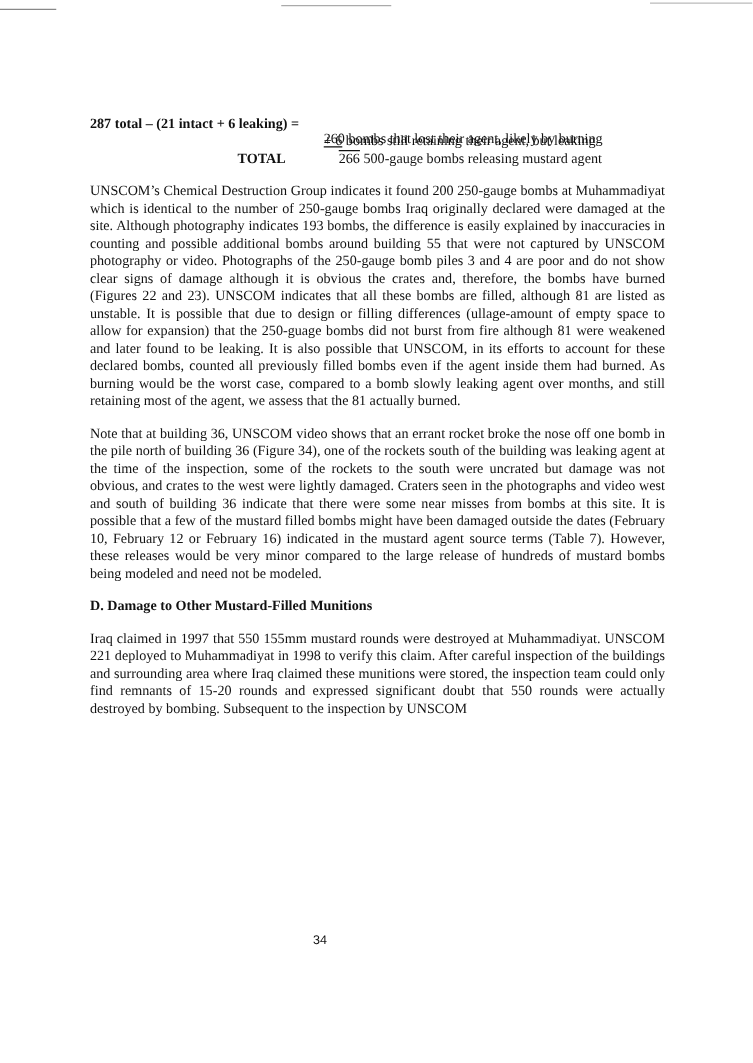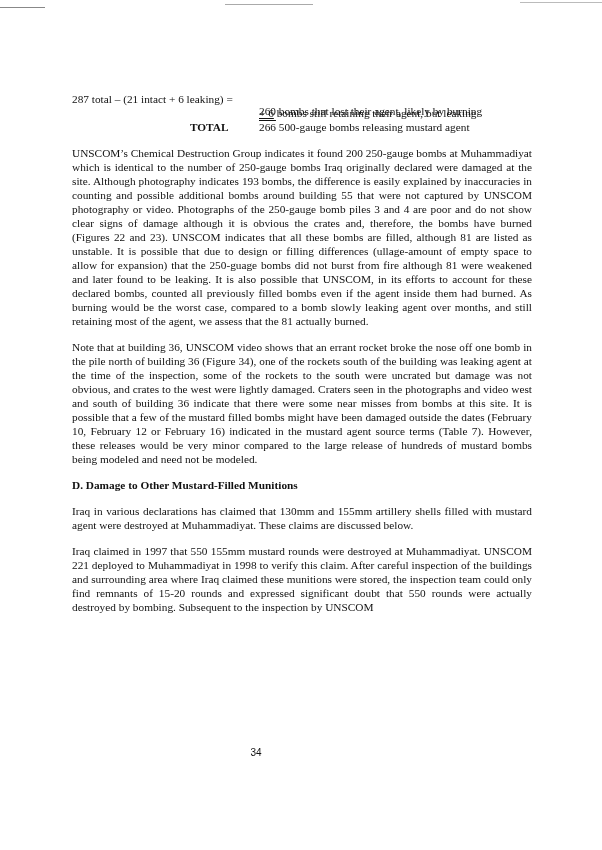--- a/index.html
+++ b/index.html
@@ -2,24 +2,24 @@
 <html><head>
 <meta charset="utf-8">
 <style>
   html, body { margin: 0; padding: 0; background: #ffffff; }
   body { width: 602px; height: 850px; position: relative; overflow: hidden; font-family: "Liberation Serif", serif; color: #111; }
   .rule { position: absolute; height: 1px; background: #888; }
   .page { position: absolute; left: 72px; top: 92px; width: 460px; font-size: 11.3px; line-height: 14px; }
   .para { text-align: justify; margin: 0 0 12px 0; }
   .eq { position: relative; height: 42px; margin-bottom: 12px; }
   .eq .row { position: absolute; white-space: nowrap; }
-  .eq .lhs { left: 0; top: 0; }
+  .eq .lhs { left: 0; top: 0; font-weight: bold; }
   .eq .r1 { left: 187px; top: 12px; text-align: center; }
   .eq .r2 { left: 187px; top: 14px; }
-  .eq .r3 { left: 187px; top: 28px; }
+  .eq .r3 { left: 199px; top: 28px; }
   .eq .tot { left: 118px; top: 28px; font-weight: bold; }
   .u { text-decoration: underline; }
   .over { text-decoration: overline; }
   .heading { font-weight: bold; margin: 0 0 12px 0; }
   .pagenum { position: absolute; top: 747px; left: 0; width: 512px; text-align: center; font-family: "Liberation Sans", sans-serif; font-size: 10px; }
 </style>
 </head>
 <body>
 
 <div class="rule" style="left:0;top:7px;width:45px;"></div>
@@ -32,17 +32,16 @@
     <span class="row lhs">287 total – (21 intact + 6 leaking)  =</span>
     <span class="row r1">260 bombs that lost their agent, likely by burning</span>
     <span class="row r2"><span class="u">+ 6</span><span> bombs still retaining their agent, but leaking</span></span>
     <span class="row tot">TOTAL</span>
     <span class="row r3"><span class="over">266</span><span> 500-gauge bombs releasing mustard agent</span></span>
   </div>
 
   <p class="para">UNSCOM’s Chemical Destruction Group indicates it found 200 250-gauge bombs at Muhammadiyat which is identical to the number of 250-gauge bombs Iraq originally declared were damaged at the site.  Although photography indicates 193 bombs, the difference is easily explained by inaccuracies in counting and possible additional bombs around building 55 that were not captured by UNSCOM photography or video.  Photographs of the 250-gauge bomb piles 3 and 4 are poor and do not show clear signs of damage although it is obvious the crates and, therefore, the bombs have burned (Figures 22 and 23).  UNSCOM indicates that all these bombs are filled, although 81 are listed as unstable.  It is possible that due to design or filling differences (ullage-amount of empty space to allow for expansion) that the 250-guage bombs did not burst from fire although 81 were weakened and later found to be leaking.  It is also possible that UNSCOM, in its efforts to account for these declared bombs, counted all previously filled bombs even if the agent inside them had burned.  As burning would be the worst case, compared to a bomb slowly leaking agent over months, and still retaining most of the agent, we assess that the 81 actually burned.</p>
   <p class="para">Note that at building 36, UNSCOM video shows that an errant rocket broke the nose off one bomb in the pile north of building 36 (Figure 34), one of the rockets south of the building was leaking agent at the time of the inspection, some of the rockets to the south were uncrated but damage was not obvious, and crates to the west were lightly damaged.  Craters seen in the photographs and video west and south of building 36 indicate that there were some near misses from bombs at this site.  It is possible that a few of the mustard filled bombs might have been damaged outside the dates (February 10, February 12 or February 16) indicated in the mustard agent source terms (Table 7).  However, these releases would be very minor compared to the large release of hundreds of mustard bombs being modeled and need not be modeled.</p>
   <p class="heading">D.  Damage to Other Mustard-Filled Munitions</p>
-  <p class="para">Iraq in various declarations has claimed that 130mm and 155mm artillery shells filled with mustard agent were destroyed at Muhammadiyat.  These claims are discussed below.</p>
   <p class="para">Iraq claimed in 1997 that 550 155mm mustard rounds were destroyed at Muhammadiyat. UNSCOM 221 deployed to Muhammadiyat in 1998 to verify this claim.  After careful inspection of the buildings and surrounding area where Iraq claimed these munitions were stored, the inspection team could only find remnants of 15-20 rounds and expressed significant doubt that 550 rounds were actually destroyed by bombing.  Subsequent to the inspection by UNSCOM</p>
 </div>
 
 <div class="pagenum">34</div>
 
 </body></html>

